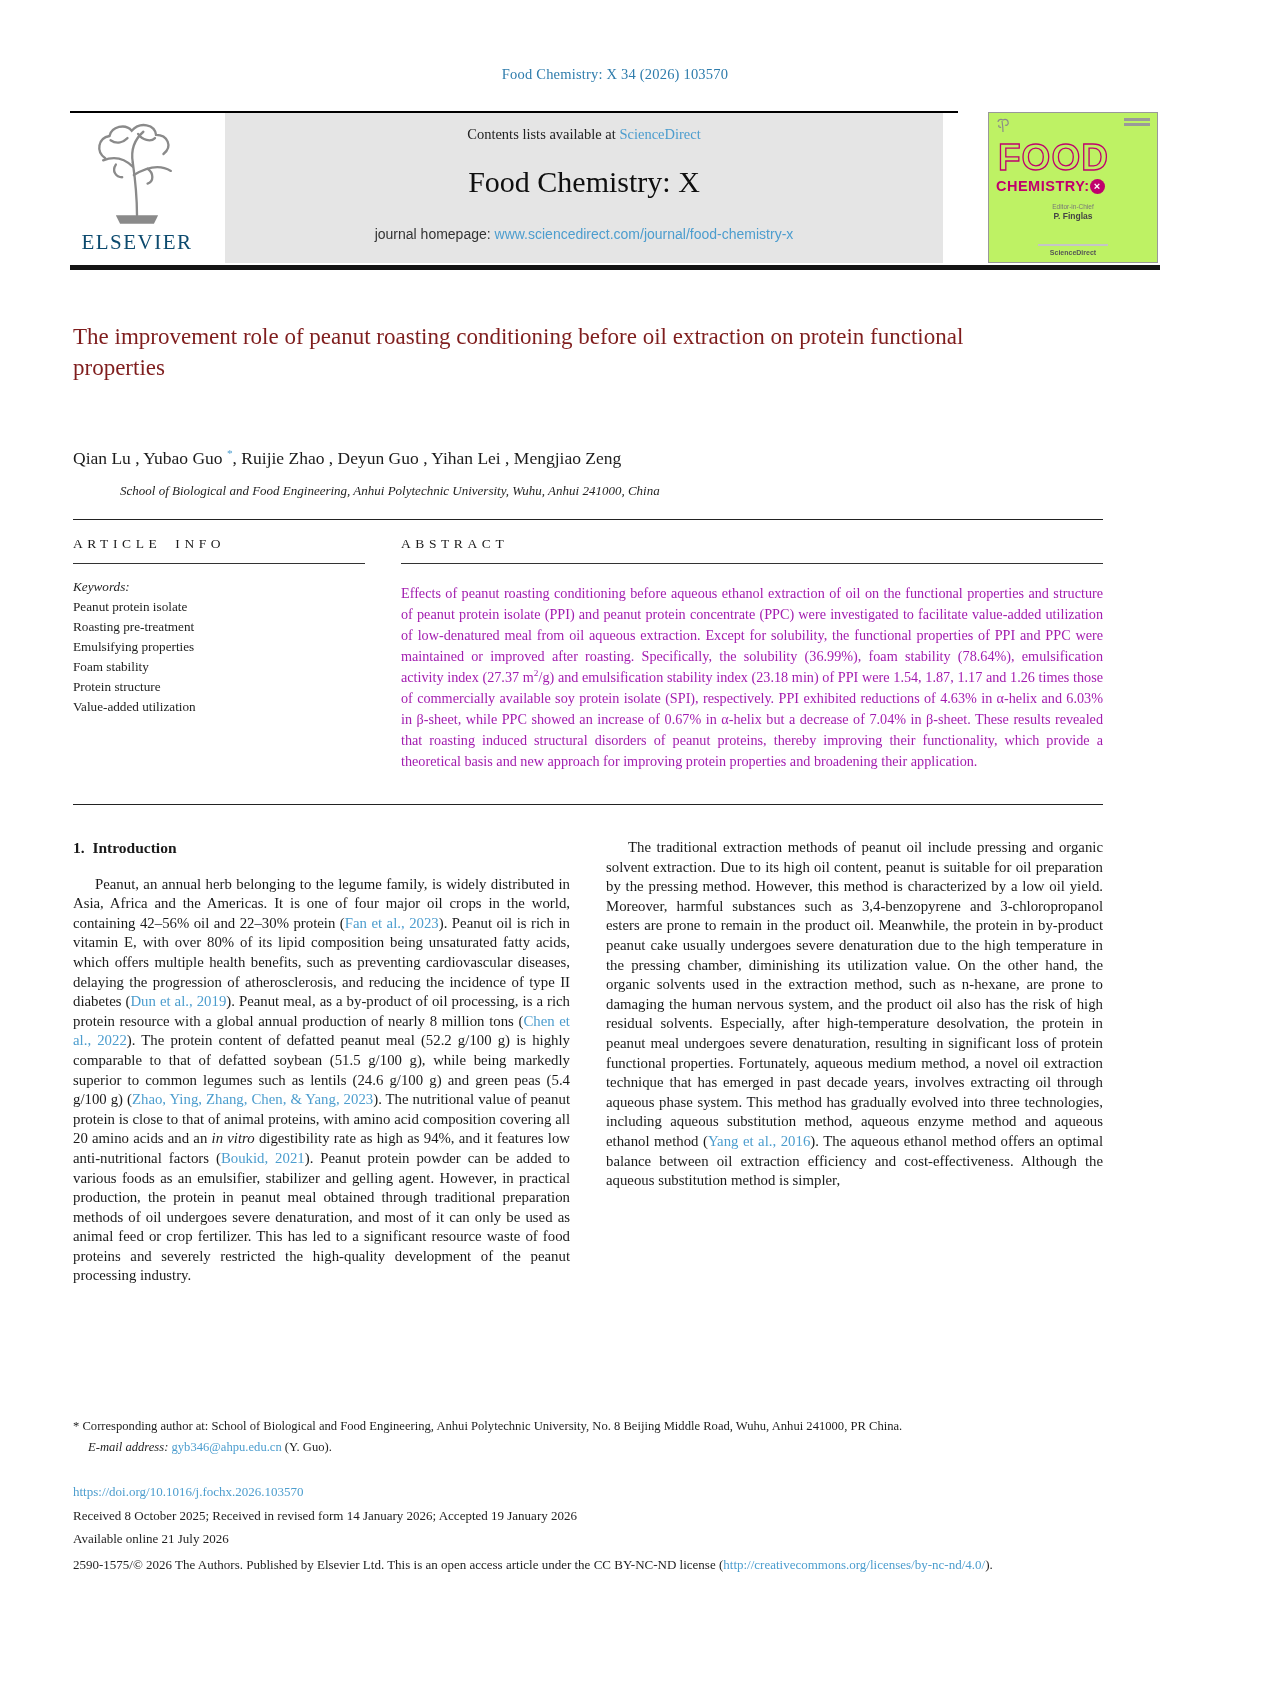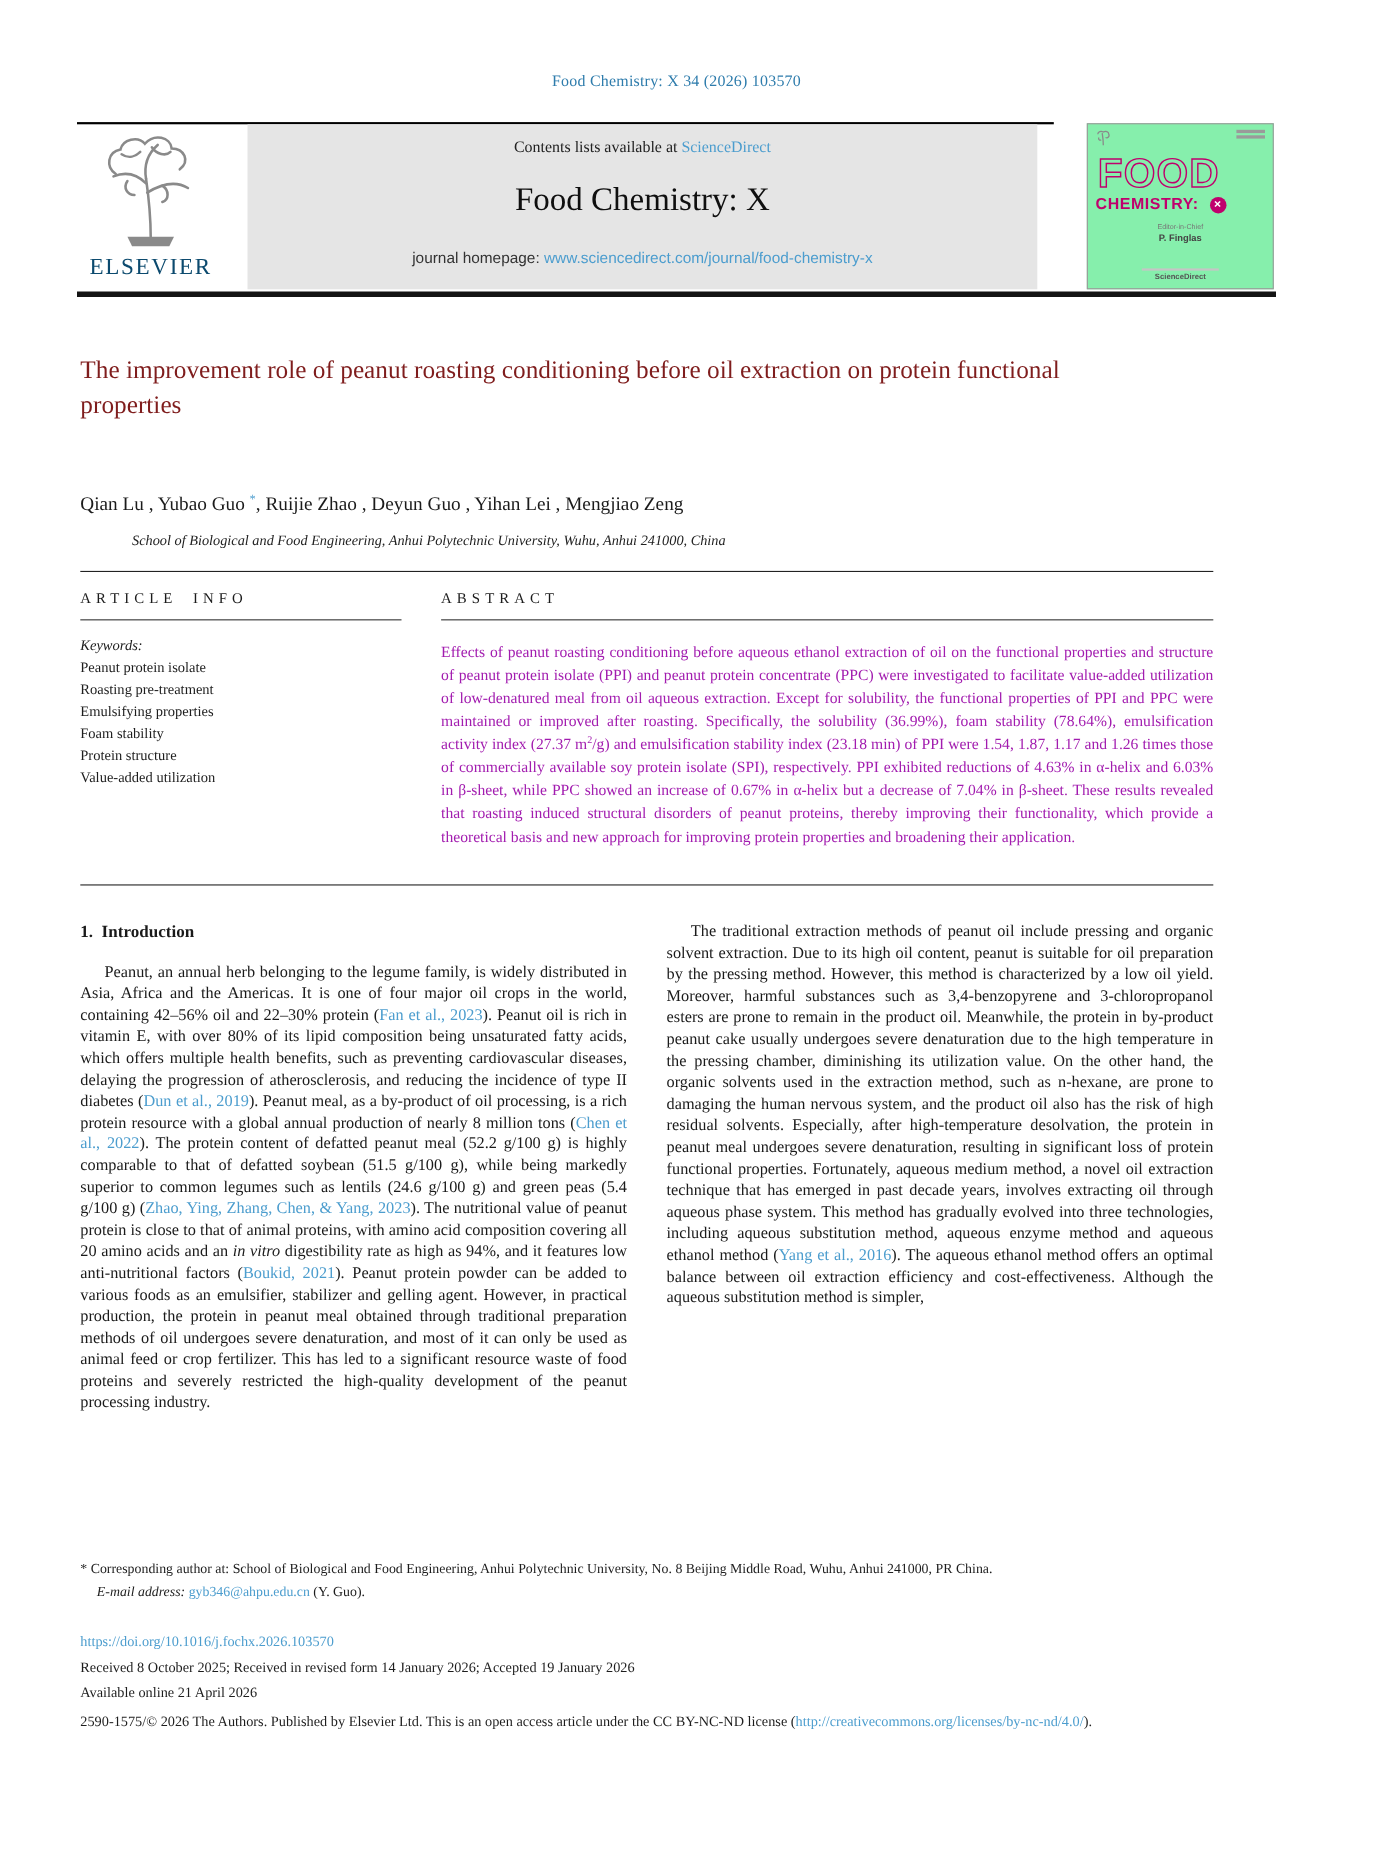--- a/index.html
+++ b/index.html
@@ -36,28 +36,28 @@
     position:absolute; left:225px; top:113px; width:718px; height:150px;
     background:#e5e5e5; text-align:center; padding-top:13px;
   }
   .contents-line { font-size:14.5px; color:#222; }
   .journal-title { font-size:30px; color:#0f0f0f; margin-top:22px; }
   .homepage-line { font-family:"Liberation Sans", sans-serif; font-size:14px; color:#333; margin-top:27px; }
 
   
   .cover {
     position:absolute; left:988px; top:112px; width:170px; height:151px;
-    border:1px solid #999; background:#86efac; overflow:hidden; padding:5px 7px;
+    border:1px solid #999; background:#bef264; overflow:hidden; padding:5px 7px;
   }
   .cover-top { display:flex; justify-content:space-between; align-items:flex-start; height:16px; }
   .cover-issn .bar { display:block; width:26px; height:3px; background:#9a9a9a; margin-bottom:2px; }
   .cover-food-svg { display:block; margin-top:2px; }
   .cover-chem {
     font-family:"Liberation Sans", sans-serif; font-weight:bold; font-size:14.5px;
-    color:#c0006d; letter-spacing:.5px; display:flex; align-items:center; gap:10px; margin-top:0px;
+    color:#c0006d; letter-spacing:.5px; display:flex; align-items:center; gap:0; margin-top:0px;
   }
   .xcircle {
     display:inline-flex; width:15px; height:15px; border-radius:50%;
     background:#c0006d; color:#fff; align-items:center; justify-content:center;
     font-size:11px; font-weight:900;
   }
   .cover-editor-label { font-family:"Liberation Sans", sans-serif; font-size:6.5px; color:#777; text-align:center; margin-top:9px; }
   .cover-editor { font-family:"Liberation Sans", sans-serif; font-size:8.5px; font-weight:bold; color:#444; text-align:center; margin-top:1px; }
   .cover-bottom { position:absolute; left:0; right:0; bottom:6px; text-align:center; }
   .cover-bottom .bar { width:70px; height:2px; background:#c5c5c5; margin:0 auto 3px; }
@@ -205,16 +205,16 @@
     </div>
   </section>
 
   <div class="footnote">
     <div class="fn-line1"><span>* Corresponding author at: School of Biological and Food Engineering, Anhui Polytechnic University, No. 8 Beijing Middle Road, Wuhu, Anhui 241000, PR China.</span></div>
     <div class="fn-line2"><em>E-mail address: </em><span class="lnk">gyb346@ahpu.edu.cn</span><span> (Y. Guo).</span></div>
   </div>
 
   <div class="doi-line lnk">https://doi.org/10.1016/j.fochx.2026.103570</div>
   <div class="received-line">Received 8 October 2025; Received in revised form 14 January 2026; Accepted 19 January 2026</div>
-  <div class="available-line">Available online 21 April 2026</div>
+  <div class="available-line">Available online 21 July 2026</div>
   <div class="license-line"><span>2590-1575/© 2026 The Authors. Published by Elsevier Ltd. This is an open access article under the CC BY-NC-ND license (</span><span class="lnk">http://creativecommons.org/licenses/by-nc-nd/4.0/</span><span>).</span></div>
 
 </div>
 
 </body></html>

